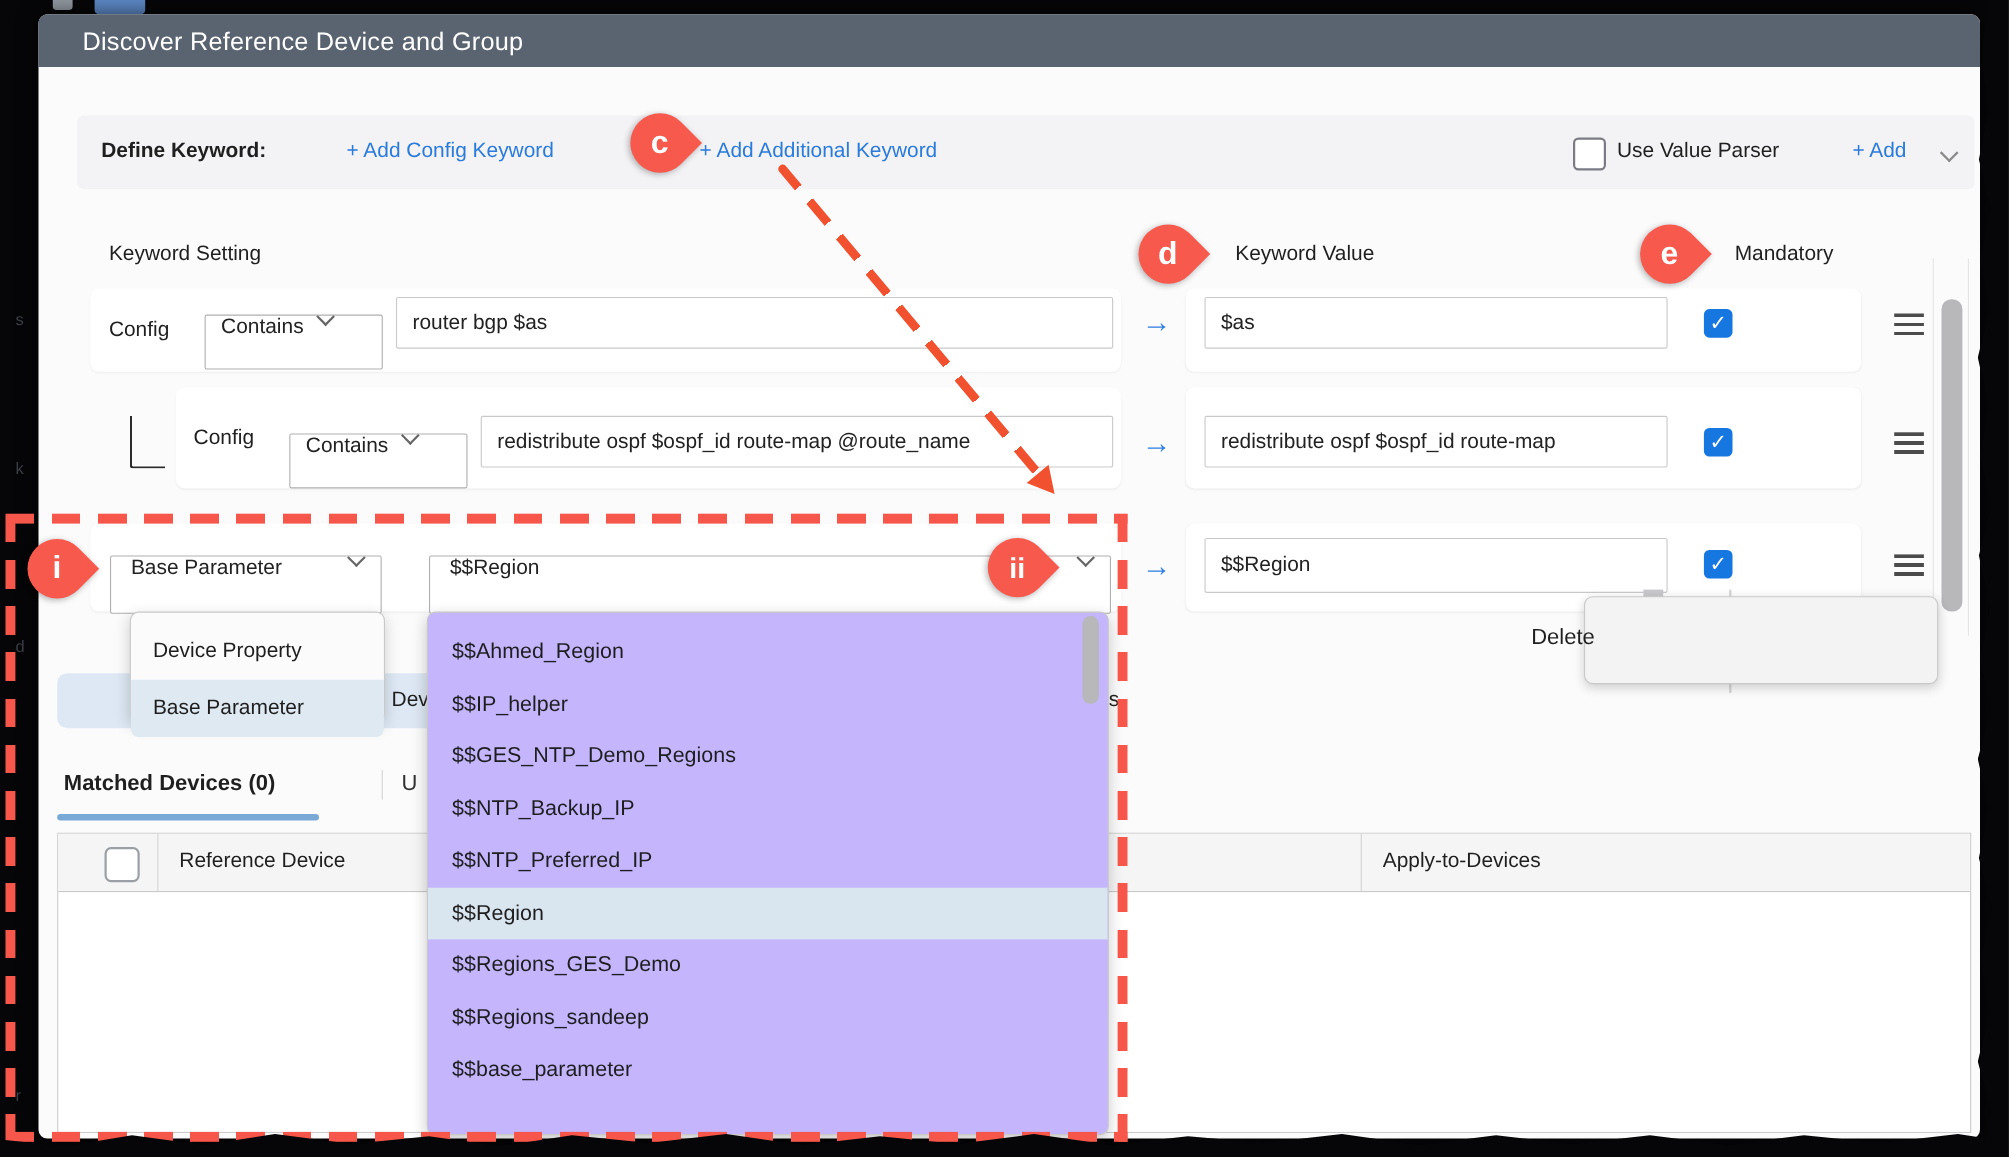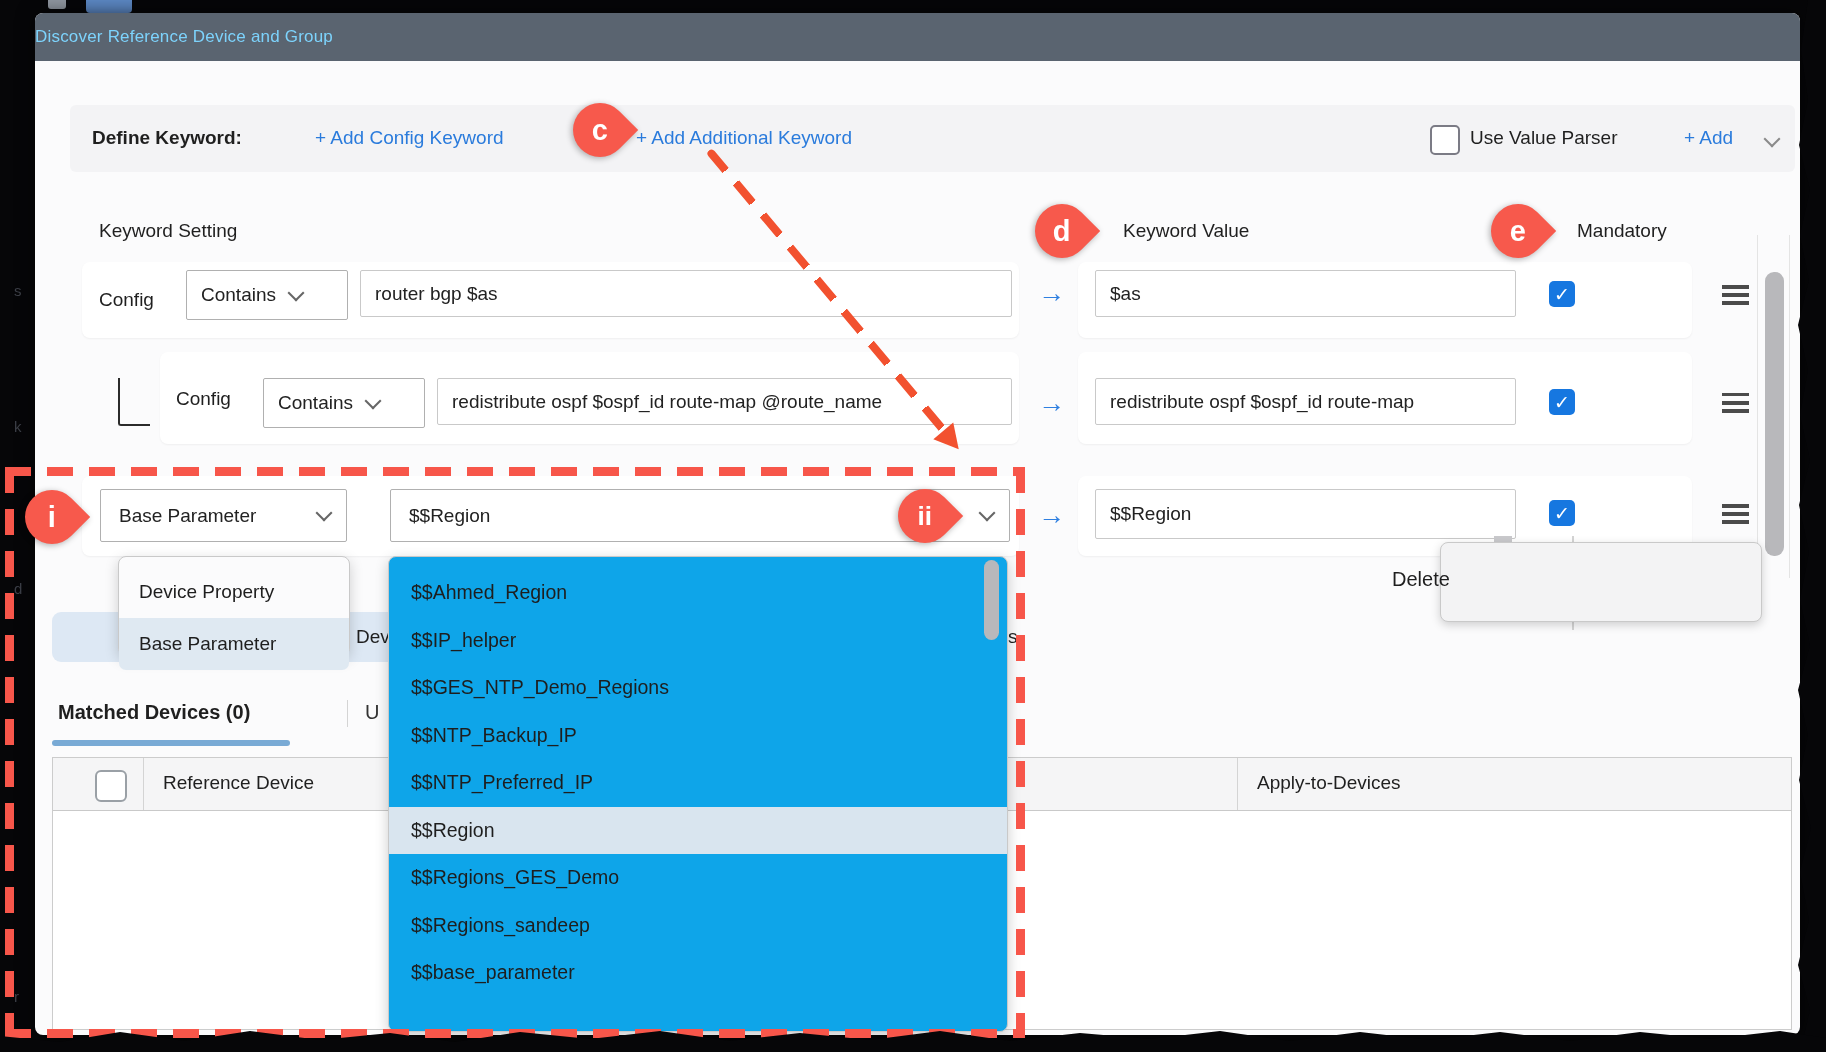--- a/index.html
+++ b/index.html
@@ -1,41 +1,41 @@
 <!DOCTYPE html>
 <html><head>
 <meta charset="utf-8">
 <style>
   html,body{margin:0;padding:0;background:#060608;overflow:hidden;}
   #stage{position:relative;width:1826px;height:1052px;background:#060608;
          font-family:"Liberation Sans","DejaVu Sans",sans-serif;color:#222;}
   .abs{position:absolute;}
   .dialog{background:#fbfbfc;border-radius:8px;box-shadow:0 0 18px rgba(0,0,0,.6);}
   .titlebar{background:#5a6470;border-radius:8px 8px 0 0;display:flex;align-items:center;}
-  .title{color:#7dd3fc;font-size:17px;letter-spacing:.2px;}
+  .title{color:#ffffff;font-size:23px;padding-left:40px;letter-spacing:.2px;}
   .bar{background:#f3f3f5;border-radius:6px;}
   .lbl{font-size:19px;color:#1f1f1f;}
   .bold{font-weight:700;}
   .link{font-size:19px;color:#2a7bdc;cursor:pointer;white-space:nowrap;}
   .card{background:#fff;border-radius:8px;box-shadow:0 1px 2px rgba(0,0,0,.05);}
-  .sel{background:#fff;border:1.5px solid #b0b0b0;border-radius:2px;display:flex;align-items:center;font-size:19px;color:#222;}
+  .sel{background:#fff;border:1.5px solid #b0b0b0;border-radius:2px;display:flex;align-items:flex-start;font-size:19px;color:#222;margin-top:16px;}
   .inp{background:#fff;border:1.5px solid #c9c9c9;border-radius:2px;display:flex;align-items:center;font-size:19px;color:#222;padding:0 14px;white-space:nowrap;overflow:hidden;}
   .chev{width:10px;height:10px;border-right:2.5px solid #666;border-bottom:2.5px solid #666;transform:rotate(45deg);margin-top:-5px;}
   .chk{width:26px;height:26px;border-radius:5px;background:#1677e0;display:flex;align-items:center;justify-content:center;color:#fff;font-size:19px;font-weight:700;}
   .chk-off{width:26px;height:26px;border-radius:5px;background:#fff;border:2px solid #7b7b85;}
   .ham{width:27px;height:20px;background:repeating-linear-gradient(180deg,#4b4b4b 0 3.5px,transparent 3.5px 8.2px);}
   .arrow{color:#2e7fe0;font-size:27px;font-weight:700;}
   .pin{width:54px;height:54px;background:#f7594c;border-radius:50% 0 50% 50%;transform:rotate(45deg);display:flex;align-items:center;justify-content:center;box-shadow:0 2px 6px rgba(0,0,0,.3);}
   .pin span{transform:rotate(-45deg);color:#fff;font-size:29px;font-weight:700;}
   .dashH{height:9px;background:repeating-linear-gradient(90deg,#f7564a 0 26px,transparent 26px 42px);}
   .dashV{width:9px;background:repeating-linear-gradient(180deg,#f7564a 0 26px,transparent 26px 42px);}
   .menu{background:#fbfbfc;border:1px solid #c9c9c9;border-radius:8px;box-shadow:0 4px 14px rgba(0,0,0,.18);}
   .menu-item{height:52px;display:flex;align-items:center;padding-left:20px;font-size:19px;color:#1e1e1e;}
   .menu-item.selected{background:#dfe9f2;}
-  .ddpanel{background:#0ea5e9;border:1px solid #c9c9c9;border-radius:8px;box-shadow:0 4px 14px rgba(0,0,0,.2);overflow:hidden;}
+  .ddpanel{background:#c4b5fd;border:1px solid #c9c9c9;border-radius:8px;box-shadow:0 4px 14px rgba(0,0,0,.2);overflow:hidden;}
   .dd-item{height:47.5px;display:flex;align-items:center;padding-left:22px;font-size:19.5px;color:#1e1e1e;}
   .dd-item.selected{background:#d9e5ef;}
   .thumb{background:#b8b8bb;border-radius:9px;}
   .faint{color:#3c3f47;font-size:15px;}
   .tablehead{background:#f5f5f6;border-bottom:1px solid #c9c9c9;}
   .divline{background:#d4d4d4;}
 </style>
 </head>
 <body>
 

